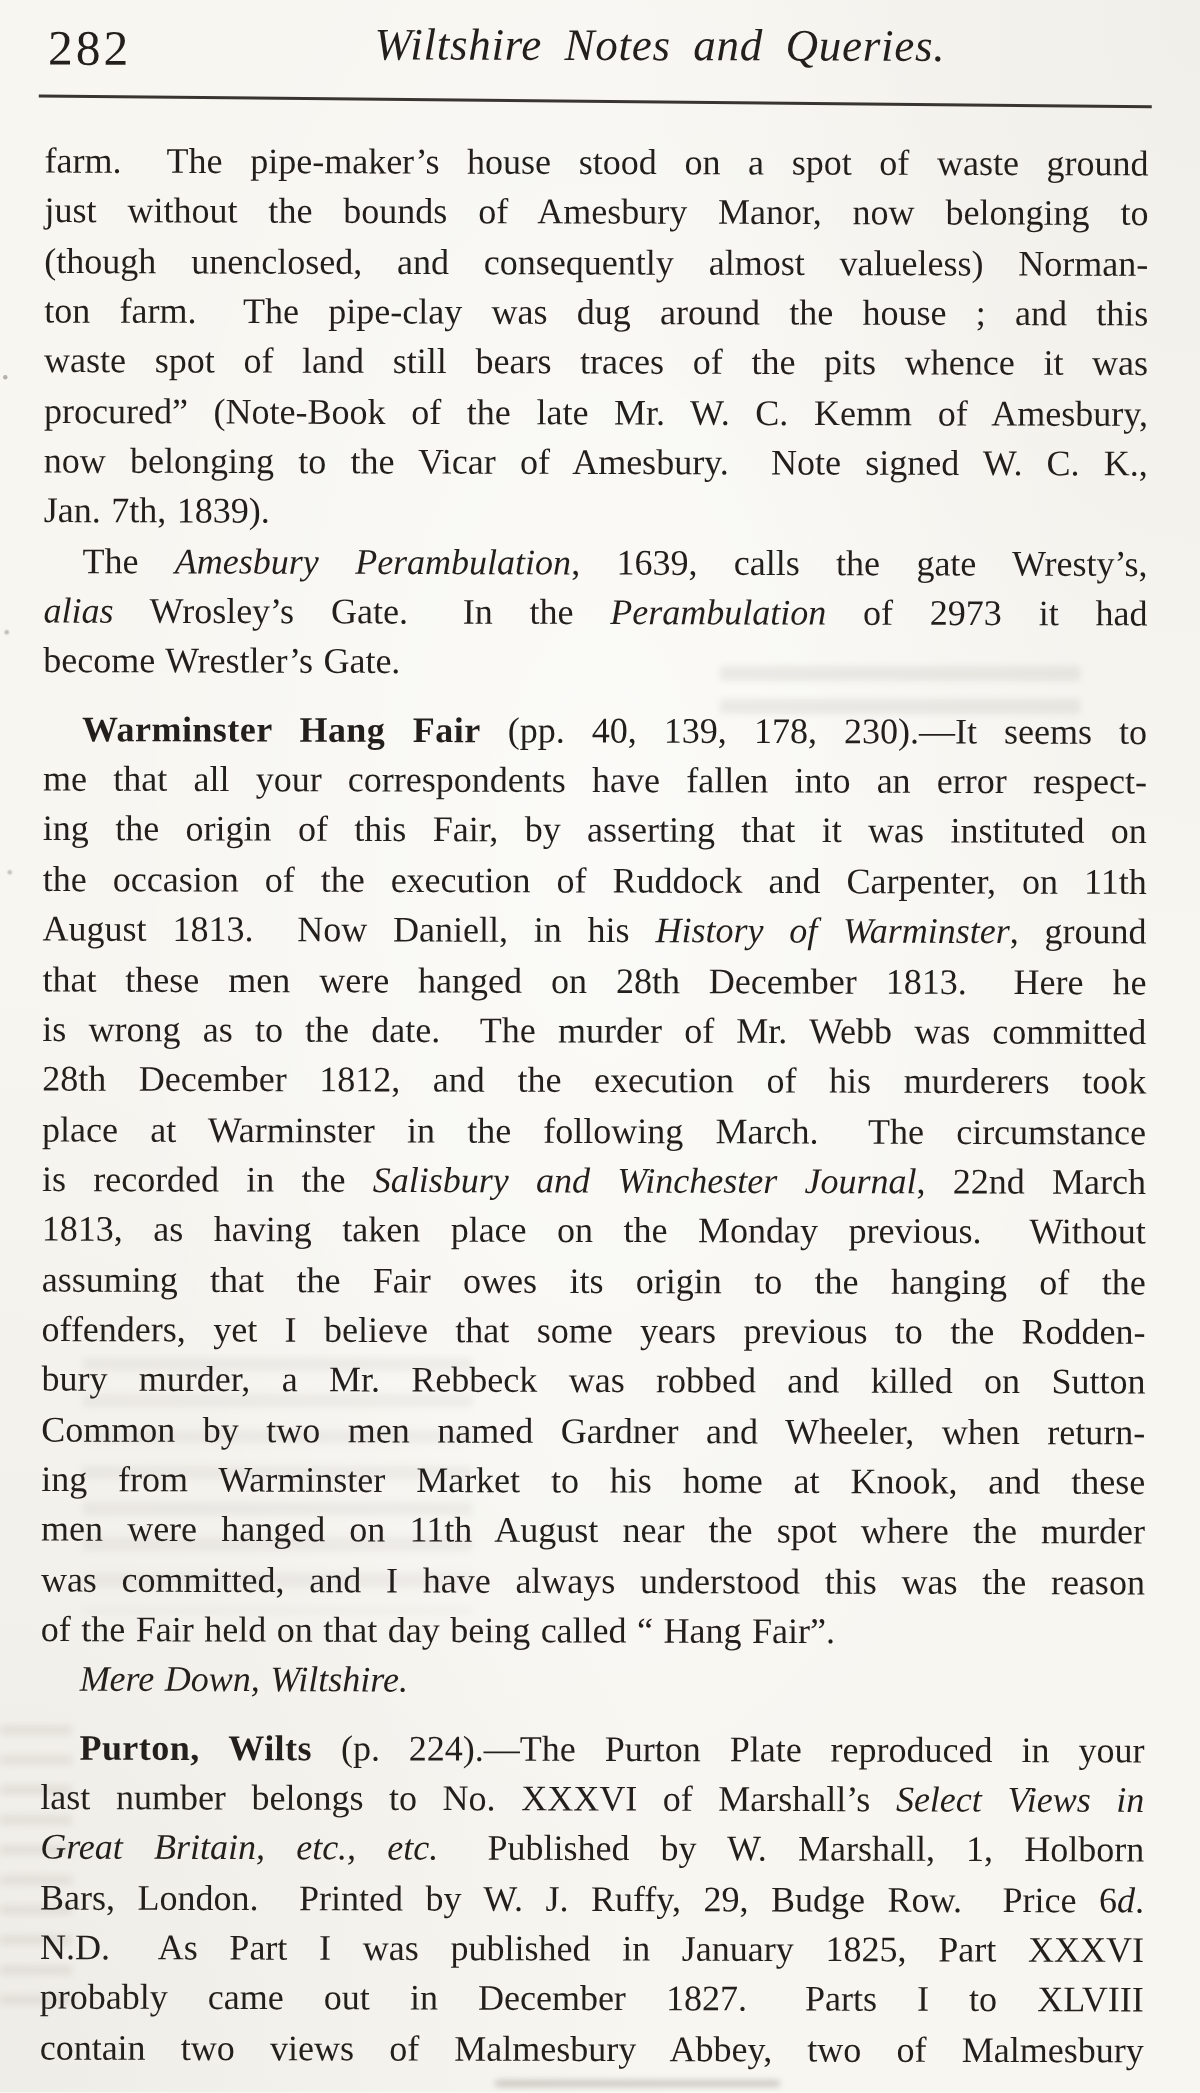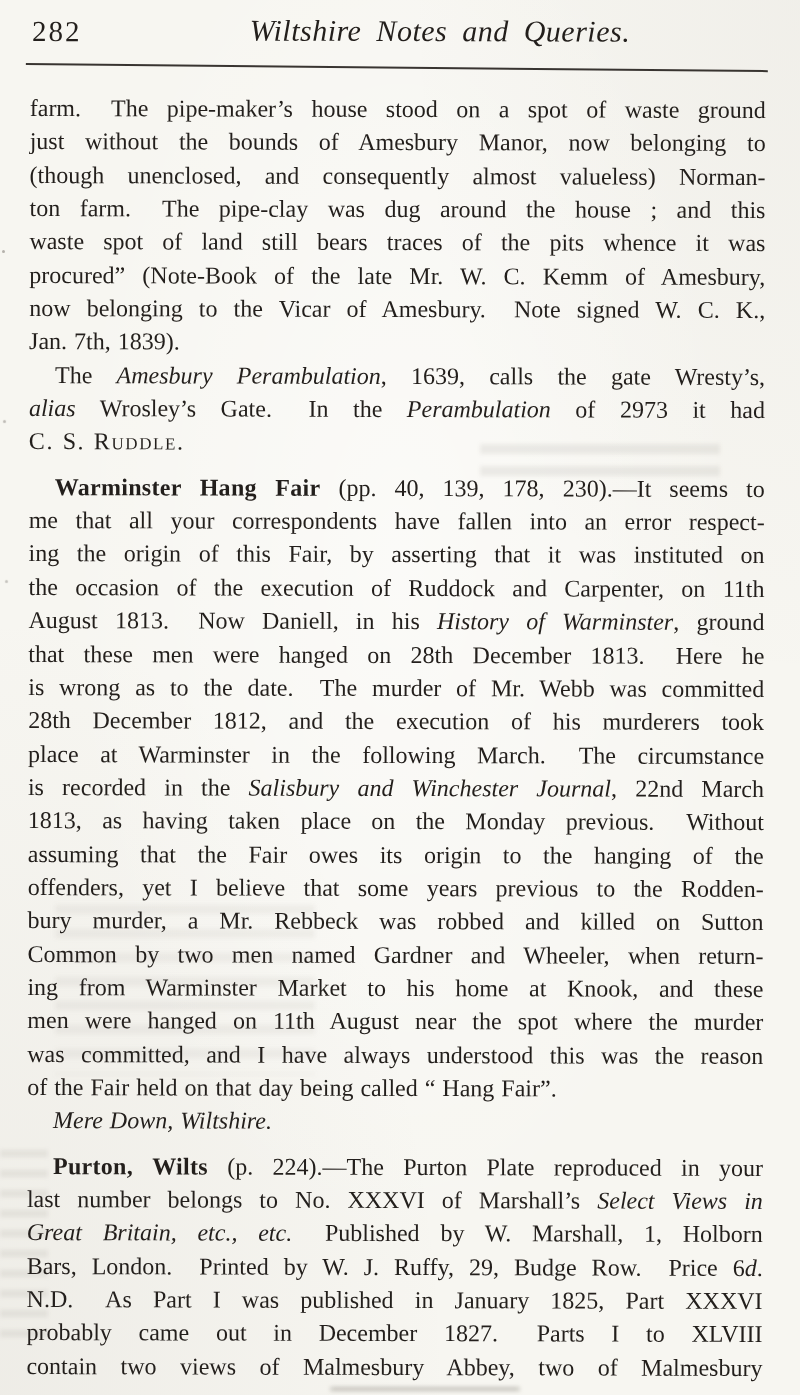--- a/index.html
+++ b/index.html
@@ -18,21 +18,21 @@
       radial-gradient(ellipse at 50% 40%, rgba(255,255,255,0.5) 0%, rgba(255,255,255,0) 60%),
       radial-gradient(ellipse at 0% 100%, rgba(120,110,95,0.07) 0%, rgba(120,110,95,0) 40%),
       radial-gradient(ellipse at 100% 0%, rgba(120,110,95,0.05) 0%, rgba(120,110,95,0) 35%);
   }
   .sheet { transform: rotate(0.15deg); transform-origin: 50% 0; }
 
   
   .header { position: relative; height: 46px; }
   .pagenum {
     position: absolute; left: 2px; top: 2px;
-    font-size: 29px; letter-spacing: 2px;
+    font-size: 33px; letter-spacing: 2px;
   }
   .runtitle {
     display: block; text-align: center;
     transform: translateX(42px);
     font-style: italic; font-size: 30px;
     word-spacing: 7px; letter-spacing: 0.5px;
   }
   .rule {
     height: 0;
     border-top: 2px solid rgba(35,31,28,0.9);
@@ -105,21 +105,21 @@
           <div class="line"><span>ton farm.  The pipe-clay was dug around the house ; and this</span></div>
           <div class="line"><span>waste spot of land still bears traces of the pits whence it was</span></div>
           <div class="line"><span>procured” (Note-Book of the late Mr. W. C. Kemm of Amesbury,</span></div>
           <div class="line"><span>now belonging to the Vicar of Amesbury.  Note signed W. C. K.,</span></div>
           <div class="line noj"><span>Jan. 7th, 1839).</span></div>
         </div>
         <div class="para pindent">
           <div class="line"><span>The </span><span class="i">Amesbury Perambulation</span><span>, 1639, calls the gate Wresty’s,</span></div>
           <div class="line"><span class="i">alias</span><span> Wrosley’s Gate.  In the </span><span class="i">Perambulation</span><span> of 2973 it had</span></div>
           <div class="line split">
-            <span><span class="sc">C. S. Ruddle.</span></span>
+            <span><span>become Wrestler’s Gate.</span></span>
           </div>
         </div>
         <div class="para space pindent">
           <div class="line"><span class="b">Warminster Hang Fair</span><span> (pp. 40, 139, 178, 230).—It seems to</span></div>
           <div class="line"><span>me that all your correspondents have fallen into an error respect-</span></div>
           <div class="line"><span>ing the origin of this Fair, by asserting that it was instituted on</span></div>
           <div class="line"><span>the occasion of the execution of Ruddock and Carpenter, on 11th</span></div>
           <div class="line"><span>August 1813.  Now Daniell, in his </span><span class="i">History of Warminster</span><span>, ground</span></div>
           <div class="line"><span>that these men were hanged on 28th December 1813.  Here he</span></div>
           <div class="line"><span>is wrong as to the date.  The murder of Mr. Webb was committed</span></div>

